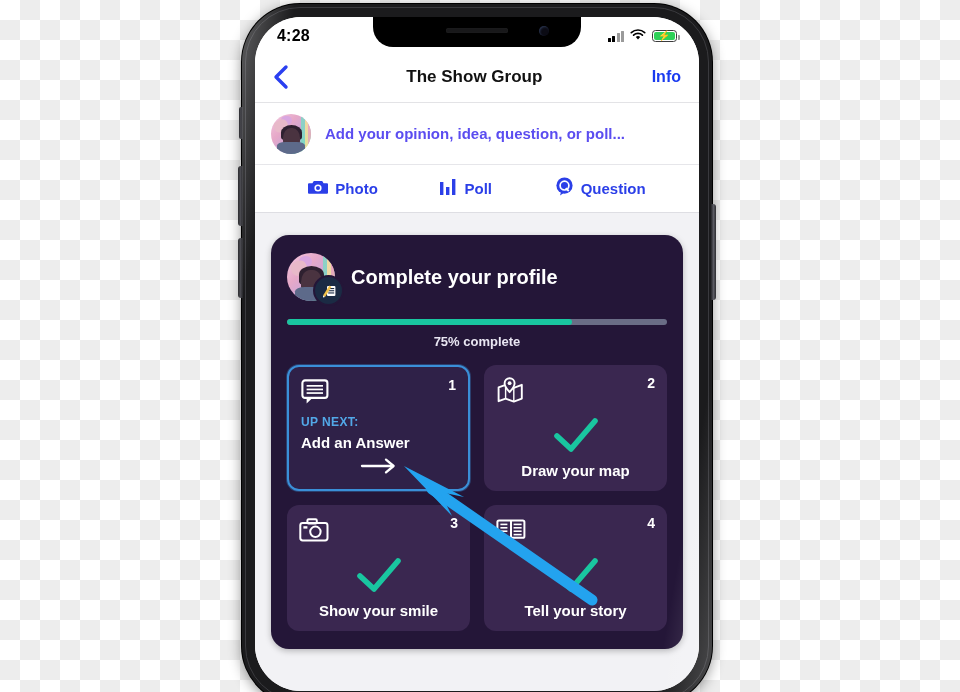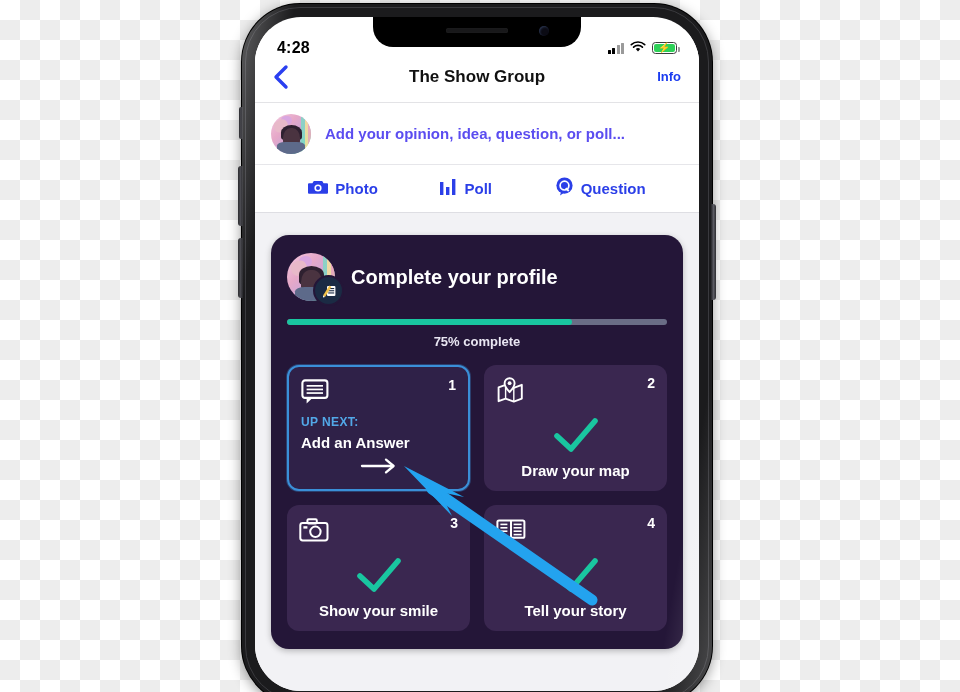--- a/index.html
+++ b/index.html
@@ -50,21 +50,21 @@
     position:absolute;left:50%;transform:translateX(-50%);top:11px;width:62px;height:5px;
     border-radius:3px;background:#18181a;box-shadow:inset 0 0 1px #333;
   }
   #notch-camera{
     position:absolute;right:32px;top:9px;width:10px;height:10px;border-radius:50%;
     background:#0b0b14;box-shadow:inset 1px 1px 2px #2a3550;
   }
 
   
   #statusbar{
-    position:absolute;top:12px;left:0;right:0;height:34px;background:#fff;z-index:30;
+    position:absolute;top:0;left:0;right:0;height:34px;background:#fff;z-index:30;
     display:flex;align-items:center;justify-content:space-between;padding:0 22px;box-sizing:border-box;
   }
   #clock{font-size:16px;font-weight:bold;color:#000;letter-spacing:.2px;margin-top:4px;}
   #status-right{display:flex;align-items:center;gap:6px;margin-top:4px;}
   .bars{display:flex;align-items:flex-end;gap:1.5px;height:11px;}
   .bars i{width:3px;border-radius:.5px;display:block;background:#000;}
   .bars i:nth-child(1){height:4px;}
   .bars i:nth-child(2){height:6px;}
   .bars i:nth-child(3){height:9px;background:#9a9a9a;}
   .bars i:nth-child(4){height:11px;background:#9a9a9a;}
@@ -77,21 +77,21 @@
     font-size:10px;line-height:1;color:#000;font-weight:bold;}
 
   
   #navbar{
     position:absolute;top:34px;left:0;right:0;height:52px;background:#fff;
     display:flex;align-items:center;justify-content:space-between;padding:0 18px;box-sizing:border-box;
     border-bottom:1px solid #e3e3e6;z-index:20;
   }
   #back-chevron{width:24px;height:24px;cursor:pointer;display:flex;align-items:center;}
   #nav-title{font-size:17px;font-weight:bold;color:#111;}
-  #info-btn{font-size:13px;font-weight:bold;color:#1a3bf0;cursor:pointer;}
+  #info-btn{font-size:16px;font-weight:bold;color:#1a3bf0;cursor:pointer;}
 
   
   #composer{
     position:absolute;top:86px;left:0;right:0;height:62px;background:#fff;
     display:flex;align-items:center;padding:0 16px;box-sizing:border-box;
     border-bottom:1px solid #e6e6ea;
   }
   .avatar{
     width:40px;height:40px;border-radius:50%;overflow:hidden;flex:none;position:relative;
     background:linear-gradient(135deg,#f3c9e0 0%,#e6a8c8 35%,#caa6d8 60%,#7fd0c0 78%,#f0d98a 100%);

